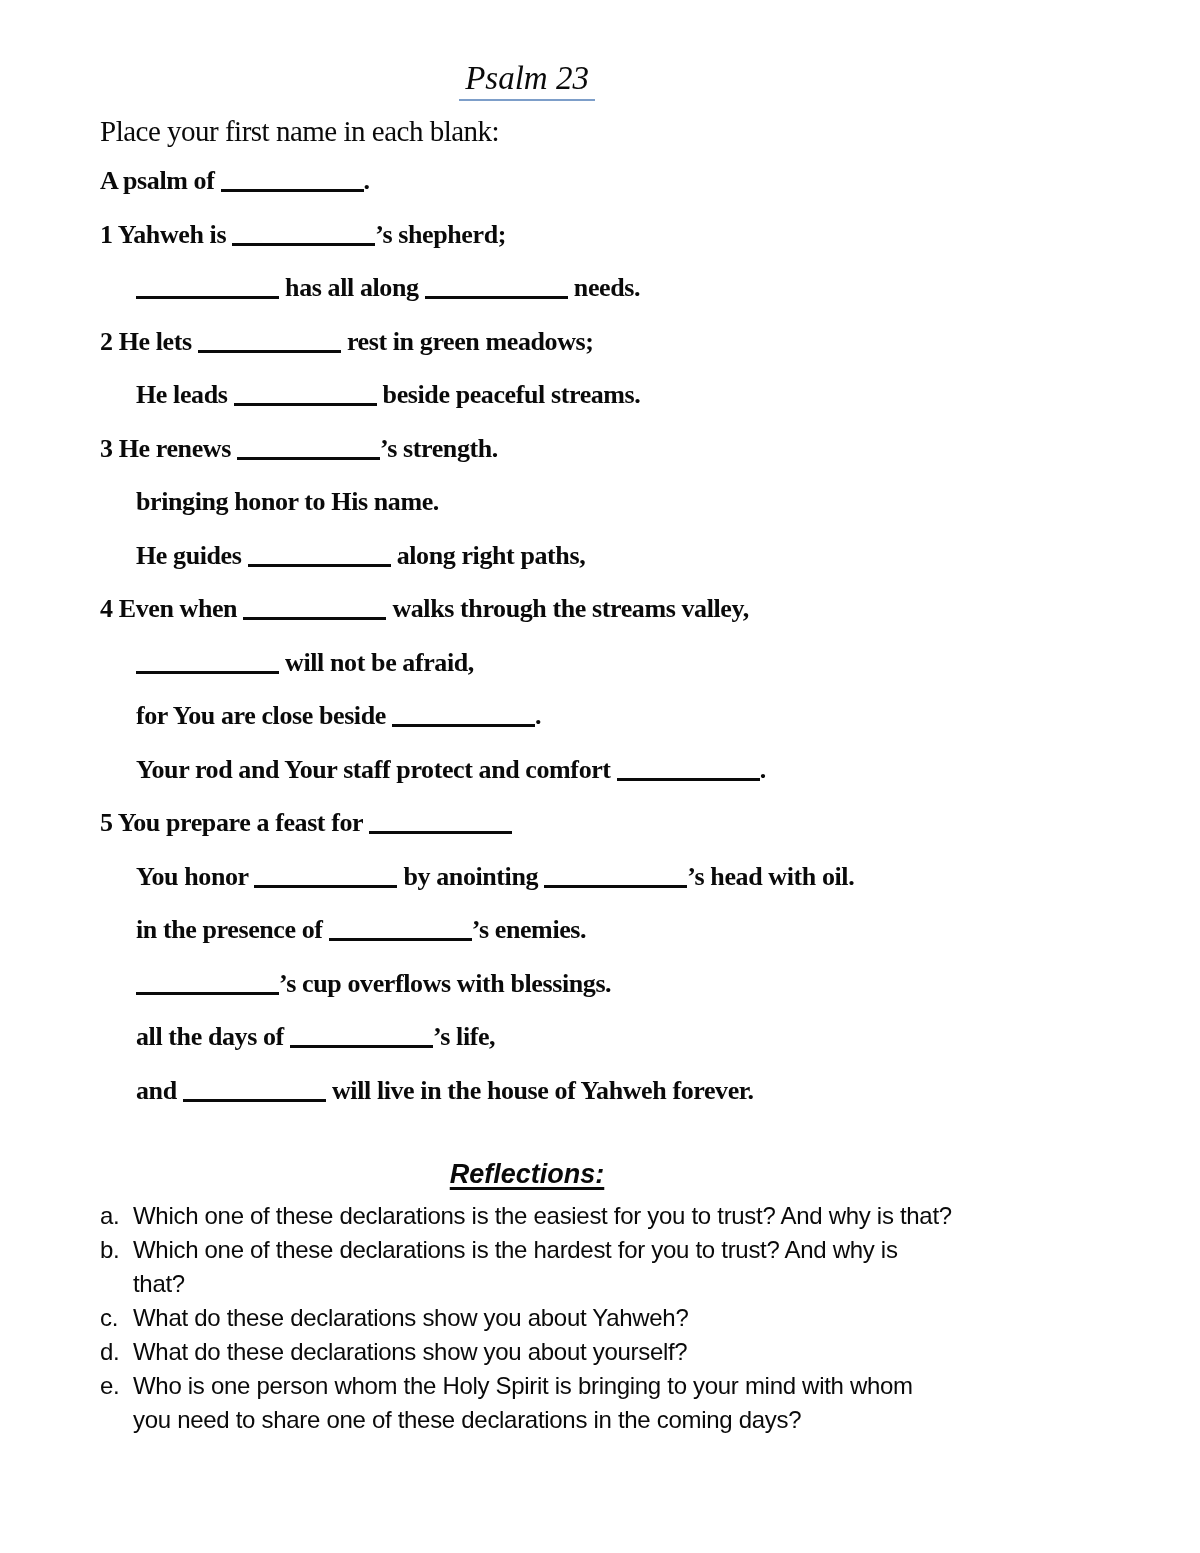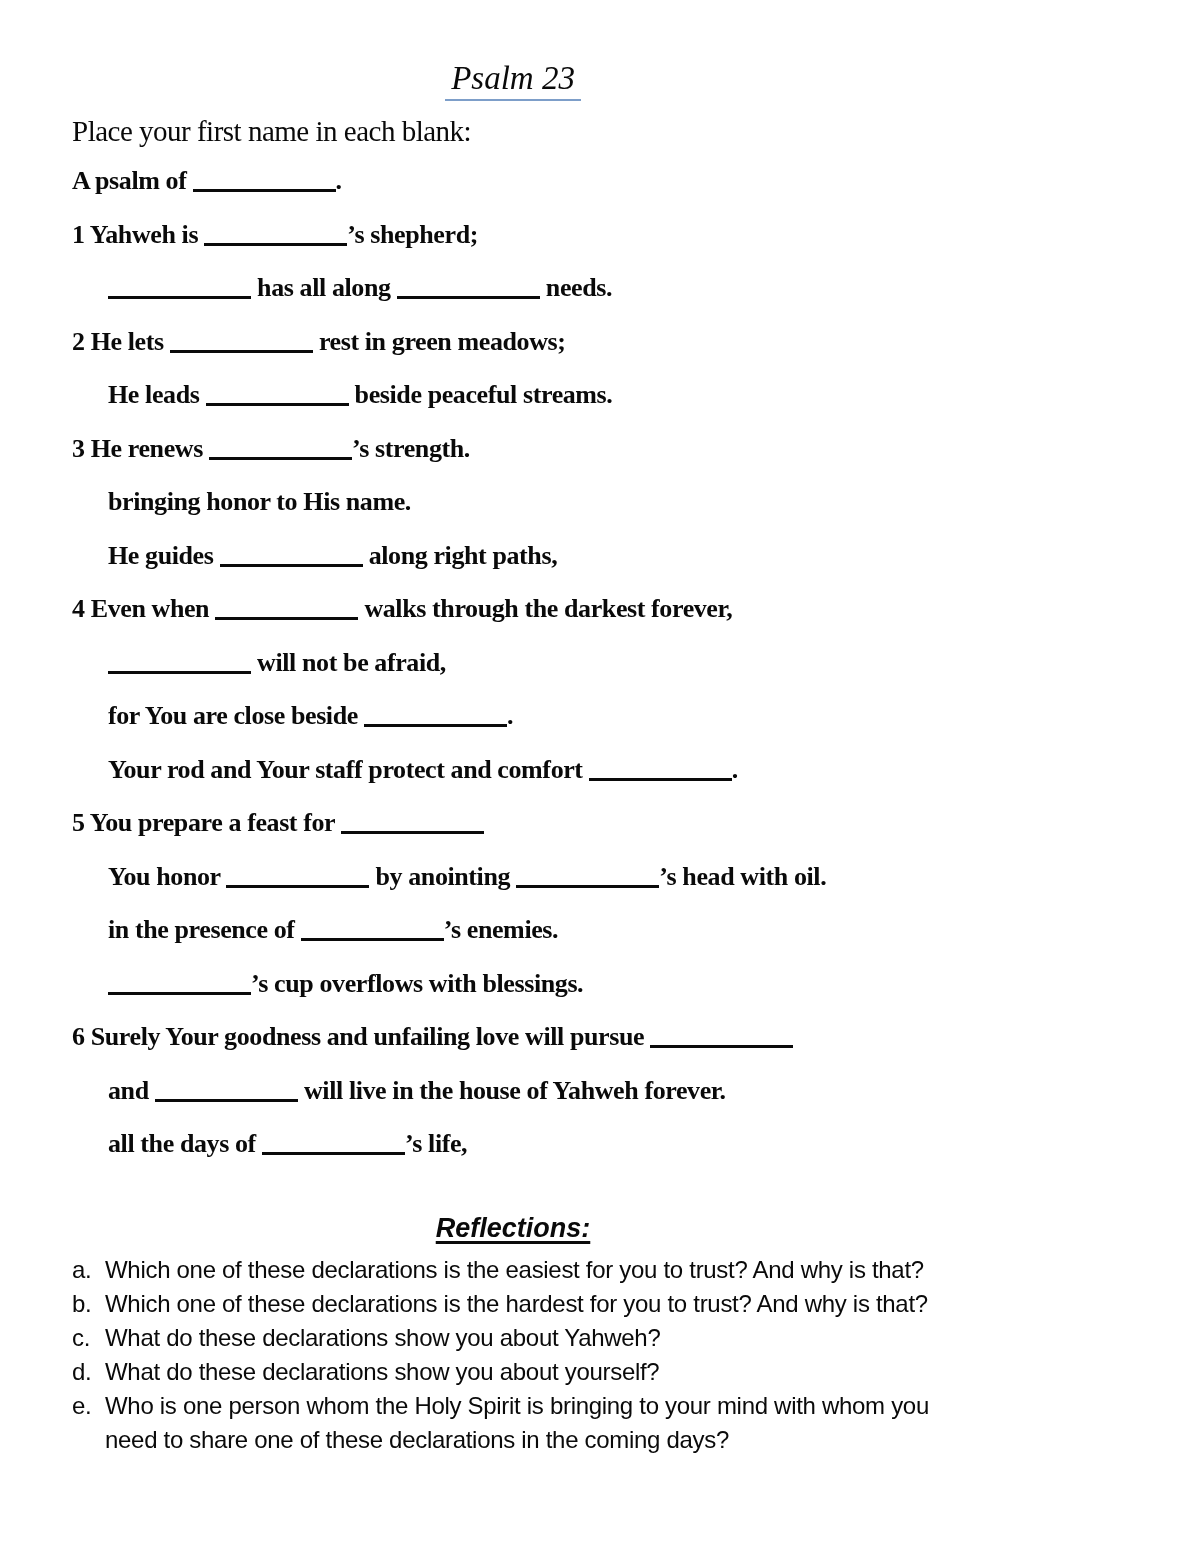--- a/index.html
+++ b/index.html
@@ -11,21 +11,21 @@
   body {
     width: 1200px;
     height: 1553px;
     font-family: "Liberation Serif", serif;
     color: #0a0a0a;
     overflow: hidden;
   }
   .page {
     width: 1024px;
     height: 1553px;
-    padding: 58px 70px 0 72px;
+    padding: 58px 70px 0 100px;
     background: #ffffff;
   }
   
   .title {
     margin: 0 0 14px 0;
     text-align: center;
     font-size: 33px;
     font-style: italic;
     font-weight: 400;
     line-height: 40px;
@@ -107,31 +107,30 @@
 
   <div class="psalm" id="psalm-lines">
       <div class="line"><span class="psalm-text">A psalm of </span><span class="blank"></span><span class="psalm-text">.</span></div>
       <div class="line"><span class="psalm-text">1 Yahweh is </span><span class="blank"></span><span class="psalm-text">’s shepherd;</span></div>
       <div class="line indent"><span class="blank"></span><span class="psalm-text"> has all along </span><span class="blank"></span><span class="psalm-text"> needs.</span></div>
       <div class="line"><span class="psalm-text">2 He lets </span><span class="blank"></span><span class="psalm-text"> rest in green meadows;</span></div>
       <div class="line indent"><span class="psalm-text">He leads </span><span class="blank"></span><span class="psalm-text"> beside peaceful streams.</span></div>
       <div class="line"><span class="psalm-text">3 He renews </span><span class="blank"></span><span class="psalm-text">’s strength.</span></div>
       <div class="line indent"><span class="psalm-text">bringing honor to His name.</span></div>
       <div class="line indent"><span class="psalm-text">He guides </span><span class="blank"></span><span class="psalm-text"> along right paths,</span></div>
-      <div class="line"><span class="psalm-text">4 Even when </span><span class="blank"></span><span class="psalm-text"> walks through the darkest forever,</span></div>
+      <div class="line"><span class="psalm-text">4 Even when </span><span class="blank"></span><span class="psalm-text"> walks through the streams valley,</span></div>
       <div class="line indent"><span class="blank"></span><span class="psalm-text"> will not be afraid,</span></div>
       <div class="line indent"><span class="psalm-text">for You are close beside </span><span class="blank"></span><span class="psalm-text">.</span></div>
       <div class="line indent"><span class="psalm-text">Your rod and Your staff protect and comfort </span><span class="blank"></span><span class="psalm-text">.</span></div>
       <div class="line"><span class="psalm-text">5 You prepare a feast for </span><span class="blank"></span></div>
       <div class="line indent"><span class="psalm-text">You honor </span><span class="blank"></span><span class="psalm-text"> by anointing </span><span class="blank"></span><span class="psalm-text">’s head with oil.</span></div>
       <div class="line indent"><span class="psalm-text">in the presence of </span><span class="blank"></span><span class="psalm-text">’s enemies.</span></div>
       <div class="line indent"><span class="blank"></span><span class="psalm-text">’s cup overflows with blessings.</span></div>
-      <div class="line"><span class="psalm-text">6 Surely Your goodness and unfailing love will pursue </span><span class="blank"></span></div>
+      <div class="line indent"><span class="psalm-text">all the days of </span><span class="blank"></span><span class="psalm-text">’s life,</span></div>
       <div class="line indent"><span class="psalm-text">and </span><span class="blank"></span><span class="psalm-text"> will live in the house of Yahweh forever.</span></div>
-      <div class="line indent"><span class="psalm-text">all the days of </span><span class="blank"></span><span class="psalm-text">’s life,</span></div>
     </div>
 
   <h2 class="reflections-heading"><span class="heading-underline">Reflections:</span></h2>
 
   <ol class="reflections" id="reflections-list">
       <li class="question"><span class="q-label">a.</span><span class="q-text">Which one of these declarations is the easiest for you to trust? And why is that?</span></li>
       <li class="question"><span class="q-label">b.</span><span class="q-text">Which one of these declarations is the hardest for you to trust? And why is that?</span></li>
       <li class="question"><span class="q-label">c.</span><span class="q-text">What do these declarations show you about Yahweh?</span></li>
       <li class="question"><span class="q-label">d.</span><span class="q-text">What do these declarations show you about yourself?</span></li>
       <li class="question"><span class="q-label">e.</span><span class="q-text">Who is one person whom the Holy Spirit is bringing to your mind with whom you need to share one of these declarations in the coming days?</span></li>

